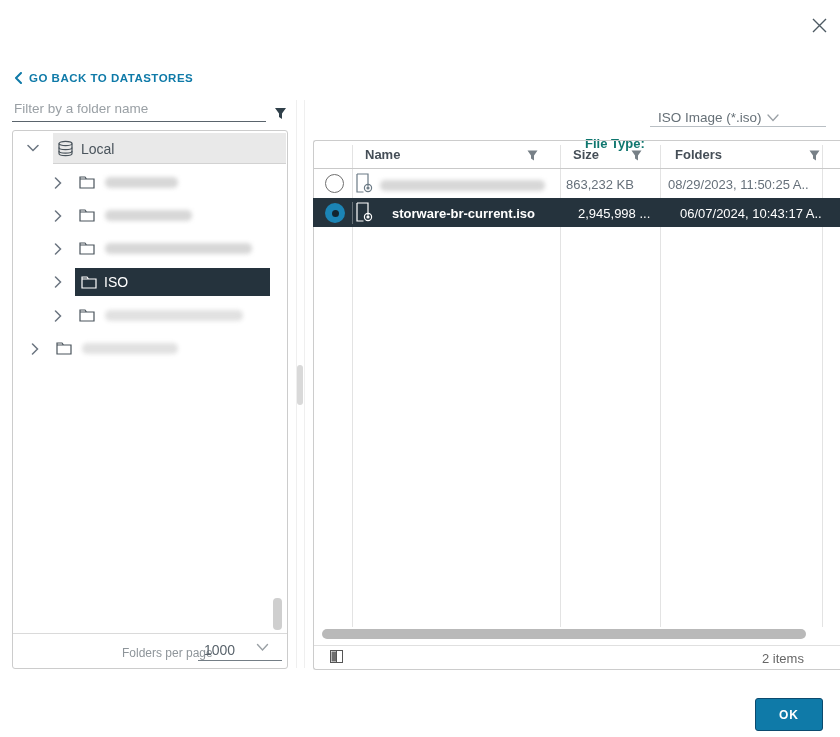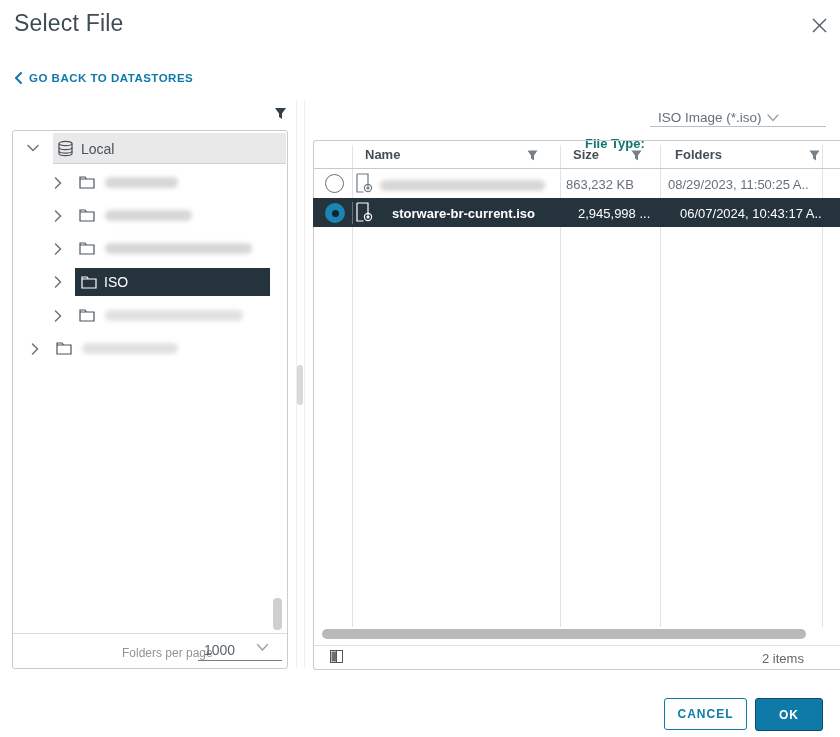--- a/index.html
+++ b/index.html
@@ -59,38 +59,40 @@
        font-family:"Liberation Sans",sans-serif;}
   .btn-cancel{left:664px;top:698px;width:83px;height:32px;background:#fff;border:1px solid #0f7aa8;color:#0f7aa8;}
   .btn-ok{left:755px;top:698px;width:68px;height:33px;background:#0f7aa8;border:1px solid #0c4a6e;color:#fff;}
   svg{display:block;}
 </style>
 </head>
 <body>
 
 <div id="stage">
 
-  <div class="abs dlg-title">Select File</div>
   <div class="abs close-btn">
     <span>
       <svg width="15" height="15" viewBox="0 0 15 15">
           <path d="M1 1 L14 14 M14 1 L1 14" stroke="#4d5a63" stroke-width="1.4" fill="none"></path>
         </svg>
     </span>
   </div>
 
   <div class="abs back-link">
     <span>
       <svg width="8" height="12" viewBox="0 0 8 12">
           <path d="M7 1 L2 6 L7 11" stroke="#0f7aa8" stroke-width="2" fill="none" stroke-linecap="round" stroke-linejoin="round"></path>
         </svg>
     </span>
     <span>GO BACK TO DATASTORES</span>
   </div>
 
+  <div class="abs filter-wrap">
+    <input class="filter-input" type="text" placeholder="Filter by a folder name" style="">
+  </div>
   <div class="abs funnel-solid">
     <svg width="13" height="13" viewBox="0 0 13 13">
         <path d="M1 1 H12 L8 6.5 V12 L5 10 V6.5 Z" fill="#30404a"></path>
       </svg>
   </div>
 
   <div class="abs v-track"></div>
   <div class="abs v-thumb"></div>
 
   <div class="abs tree-panel"></div>
@@ -263,16 +265,15 @@
   <div class="abs grid-footer-line"></div>
   <div class="abs" style="left:330px;top:650px;">
     <svg width="13" height="13" viewBox="0 0 13 13">
         <rect x="0.5" y="0.5" width="12" height="12" fill="none" stroke="#555" stroke-width="1"></rect>
         <rect x="1.5" y="1.5" width="4.5" height="10" fill="#6e6e6e"></rect>
         <line x1="6.5" y1="1" x2="6.5" y2="12" stroke="#555" stroke-width="1"></line>
       </svg>
   </div>
   <div class="abs items-count">2 items</div>
 
-  <div class="btn btn-cancel">CANCEL</div>
   <div class="btn btn-ok">OK</div>
 
 </div>
 
 </body></html>

